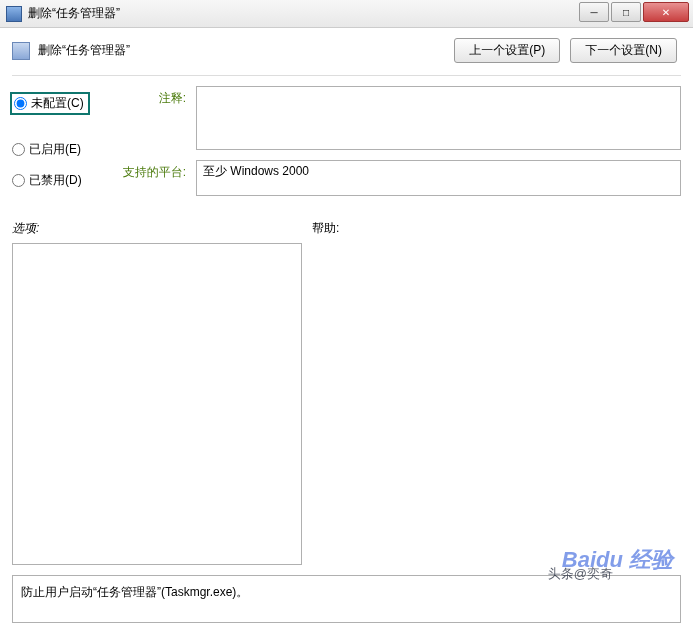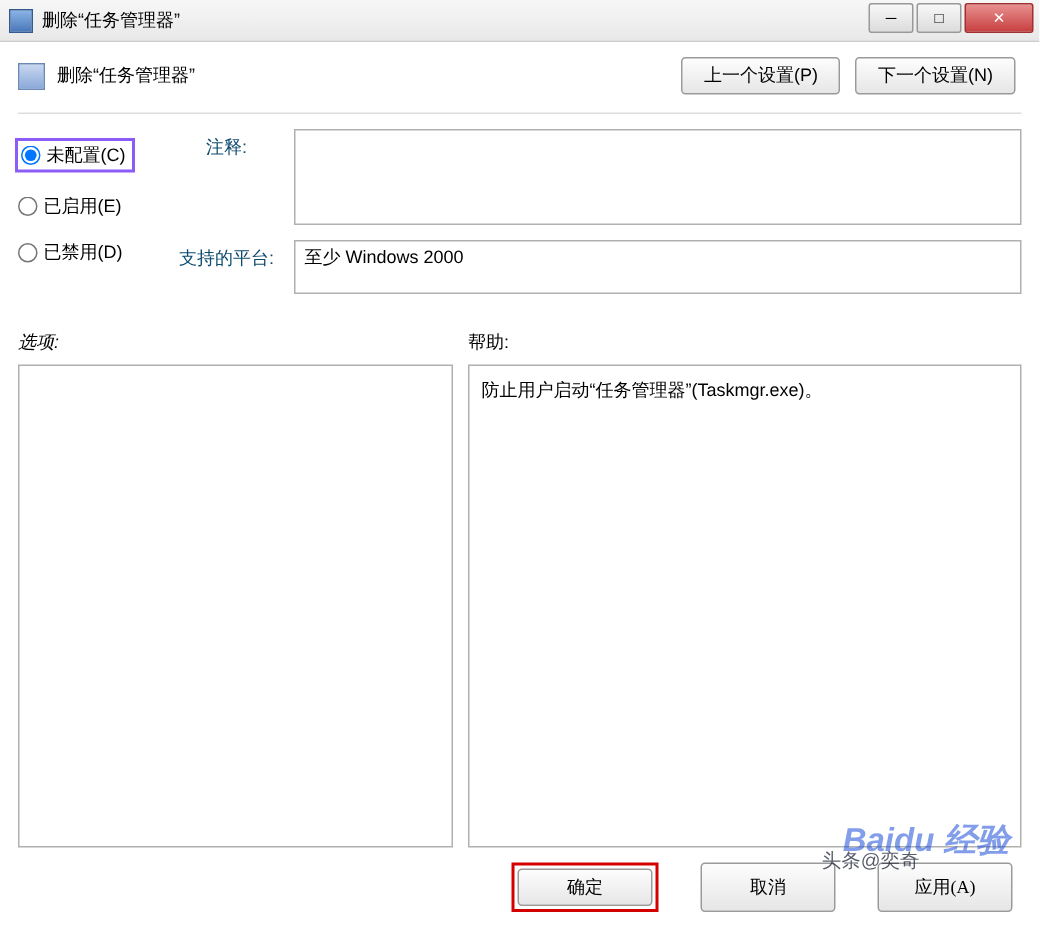--- a/index.html
+++ b/index.html
@@ -68,46 +68,46 @@
     }
     .divider { height:1px; background:#ddd; margin:6px 0 10px 0; }
     .config-row { display:flex; gap: 14px; align-items:flex-start; }
     .radio-col { width: 90px; padding-top: 2px; }
     .radio-item {
       display:flex; align-items:center; gap:4px;
       margin: 6px 0 14px 0;
     }
     .radio-item input { margin:0; }
     .hl-red {
-      border: 2px solid #8b5cf6;
+      border: 2px solid #0f766e;
       padding: 1px 4px 1px 2px;
       display:inline-flex; align-items:center; gap:4px;
-      margin: 4px 0 8px -2px;
+      margin: 4px 0 20px -2px;
     }
     .form-col { flex:1; }
     .form-line { display:flex; align-items:flex-start; gap:10px; margin-bottom:10px; }
-    .form-label { width:70px; text-align:center; padding-top:4px; color:#0c4a6e; }
+    .form-label { width:70px; text-align:right; padding-top:4px; color:#4d7c0f; }
     .comment-box {
       flex:1; height:64px;
       border:1px solid #b0b0b0;
       background:#fff;
       overflow-y:scroll;
       padding:2px 4px;
     }
     .platform-box {
       flex:1; height:36px;
       border:1px solid #b0b0b0;
       background:#fff;
       overflow-y:scroll;
       padding:2px 6px;
       line-height:16px;
     }
     .mid-labels { display:flex; margin-top:14px; }
     .mid-labels .l1 { width: 300px; font-style: italic; }
-    .panes { display:flex; gap:10px; margin-top:6px; }
+    .panes { display:flex; gap:10px; margin-top:6px;flex-direction:column; }
     .pane {
       border:1px solid #b0b0b0;
       background:#fff;
       height: 322px;
       overflow-y:scroll;
       padding:6px 8px;
       line-height:20px;
     }
     .pane.left { width: 290px; }
     .pane.right { flex:1; }

